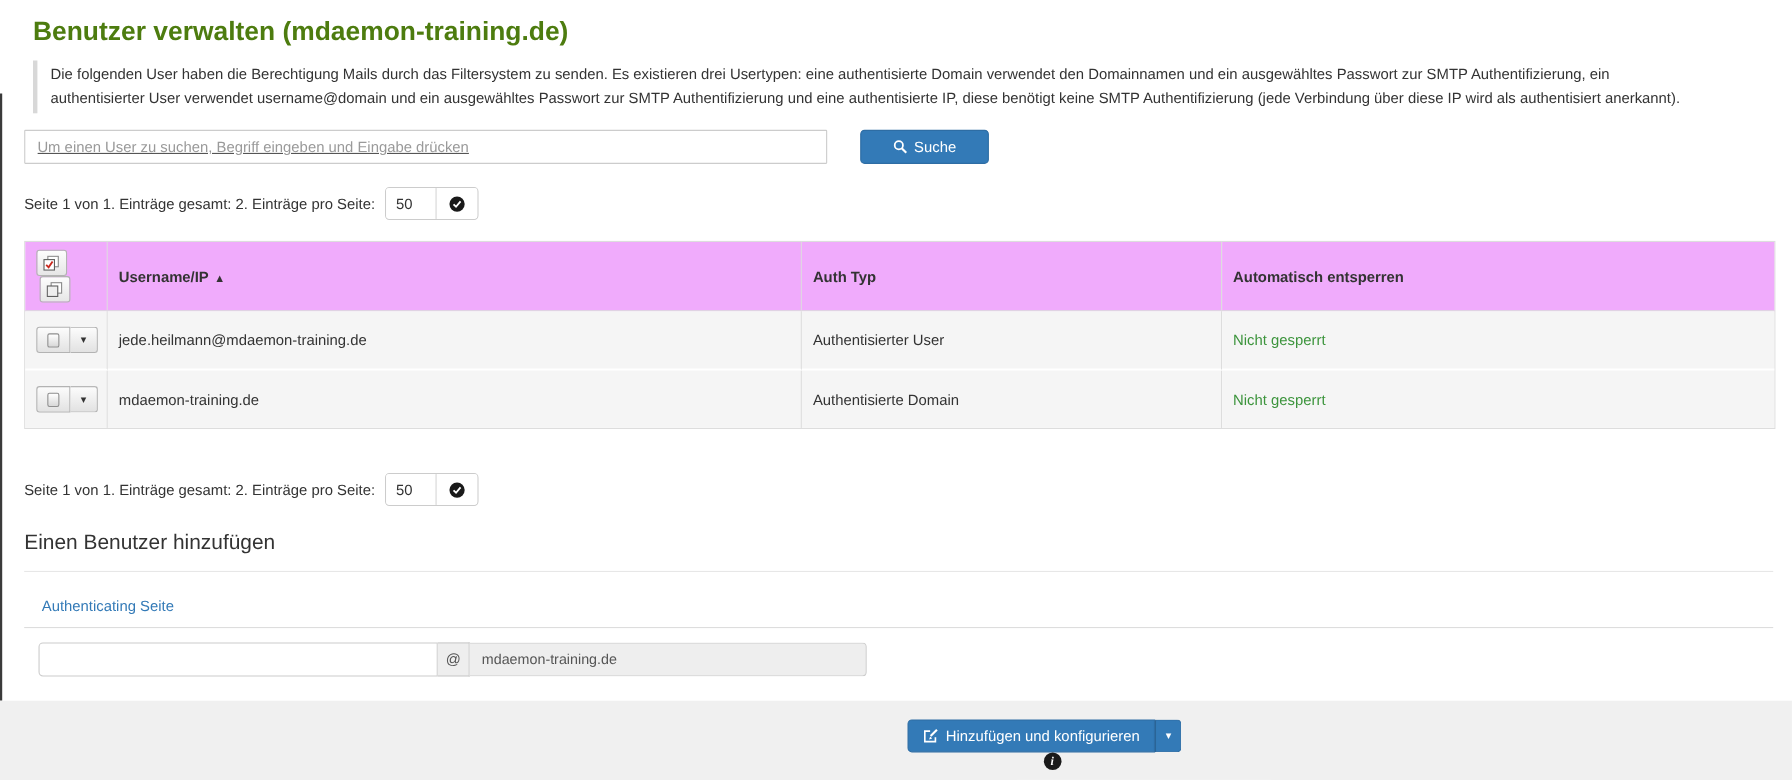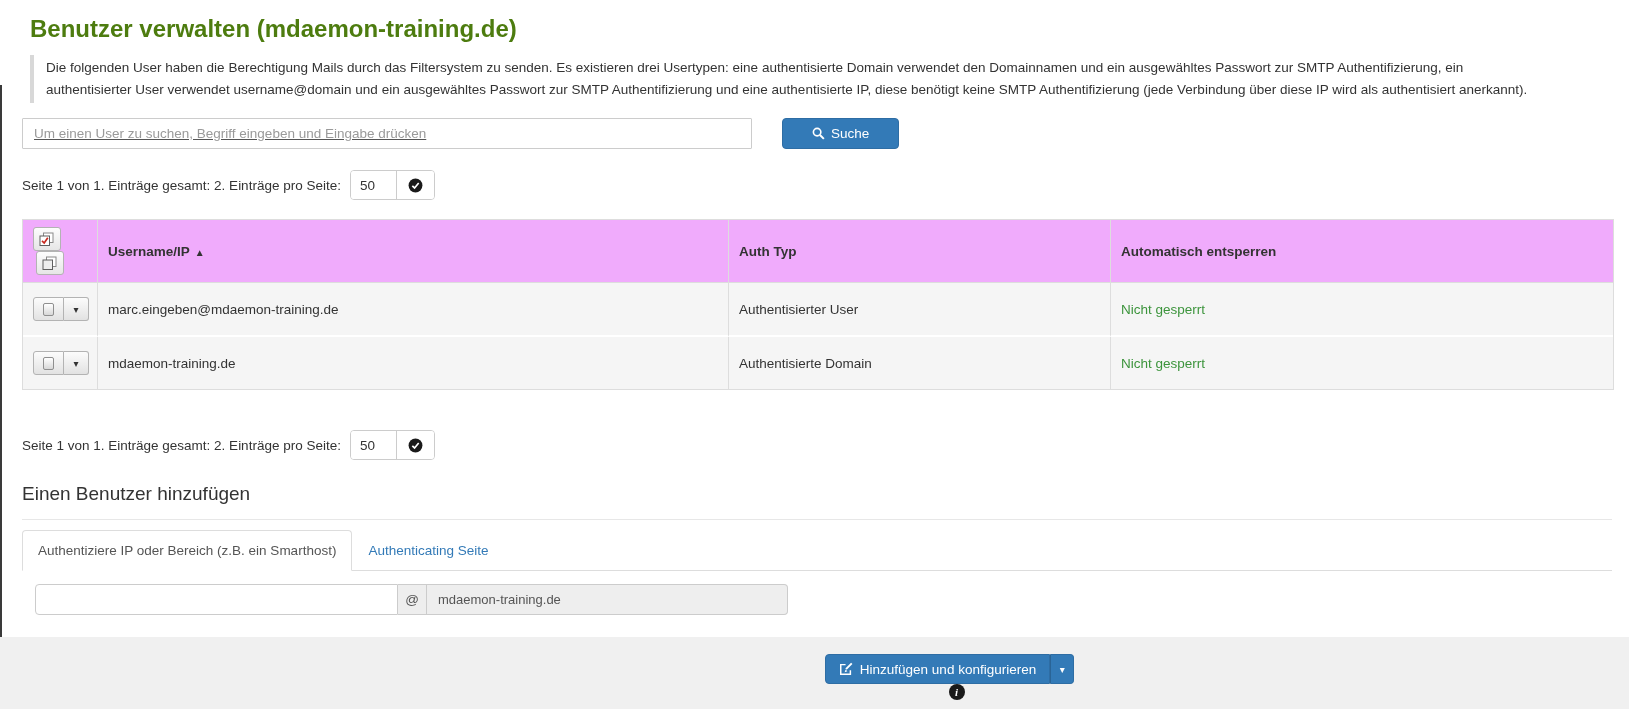--- a/index.html
+++ b/index.html
@@ -242,21 +242,21 @@
         <td>
           <span class="row-btn-group">
             <span class="row-btn check">
               <span class="empty-box"></span>
             </span>
             <span class="row-btn caret">
               <span>▾</span>
             </span>
           </span>
         </td>
-        <td>marc.eingeben@mdaemon-training.de</td>
+        <td>jede.heilmann@mdaemon-training.de</td>
         <td>Authentisierter User</td>
         <td>
           <span class="unlock-text">Nicht gesperrt</span>
         </td>
       </tr>
       <tr>
         <td>
           <span class="row-btn-group">
             <span class="row-btn check">
               <span class="empty-box"></span>
@@ -287,21 +287,20 @@
           </svg>
         </span>
       </button>
     </span>
   </div>
 
   <h2 class="add-heading">Einen Benutzer hinzufügen</h2>
   <hr class="section-rule">
 
   <div class="tabs">
-    <div class="tab active">Authentiziere IP oder Bereich (z.B. ein Smarthost)</div>
     <div class="tab link">Authenticating Seite</div>
   </div>
 
   <div class="form-row">
     <div class="input-group">
       <input class="ip-input" type="text" value="" style="">
       <span class="at-addon">@</span>
       <input class="domain-input" type="text" disabled="" value="mdaemon-training.de" style="">
     </div>
   </div>

